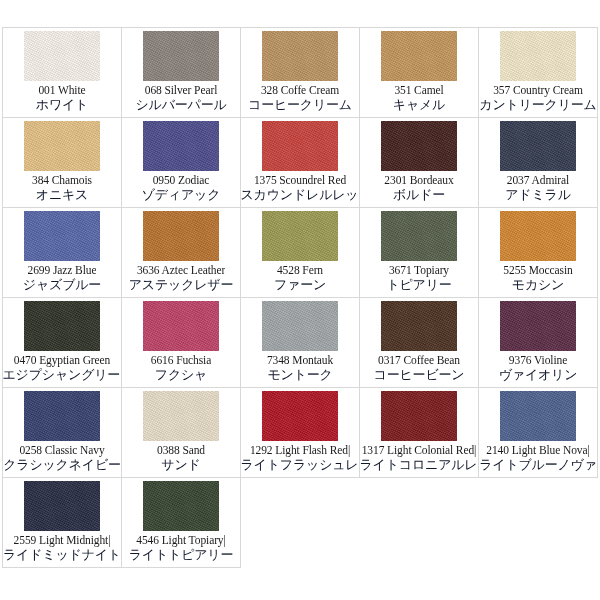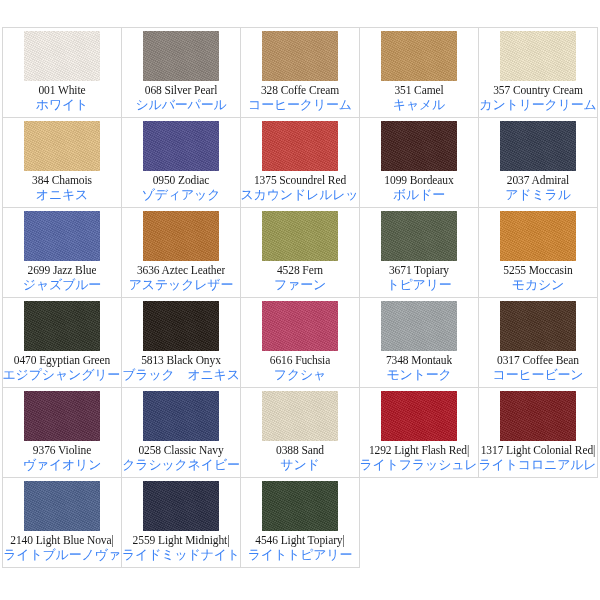--- a/index.html
+++ b/index.html
@@ -67,21 +67,21 @@
     margin-top: 2px;
     white-space: nowrap;
     letter-spacing: -0.1px;
     max-width: 119px;
     overflow: hidden;
   }
 
   .swatch-label-ja {
     font-size: 13px;
     line-height: 16px;
-    color: #3b82f6;
+    color: #0f172a;
     white-space: nowrap;
     letter-spacing: -0.2px;
     max-width: 119px;
     overflow: hidden;
     font-family: "DejaVu Sans", "Liberation Sans", sans-serif;
   }
 
   .swatch-cell.is-empty {
     border-right: none;
     border-bottom: none;
@@ -127,21 +127,21 @@
       <div class="swatch-label-en">0950 Zodiac</div>
       <div class="swatch-label-ja">ゾディアック</div>
     </div>
     <div class="swatch-cell">
       <div class="swatch-chip" style="background-color: rgb(200, 65, 60);"></div>
       <div class="swatch-label-en">1375 Scoundrel Red</div>
       <div class="swatch-label-ja">スカウンドレルレッド</div>
     </div>
     <div class="swatch-cell">
       <div class="swatch-chip" style="background-color: rgb(68, 33, 30);"></div>
-      <div class="swatch-label-en">1099 Bordeaux</div>
+      <div class="swatch-label-en">2301 Bordeaux</div>
       <div class="swatch-label-ja">ボルドー</div>
     </div>
     <div class="swatch-cell">
       <div class="swatch-chip" style="background-color: rgb(52, 59, 79);"></div>
       <div class="swatch-label-en">2037 Admiral</div>
       <div class="swatch-label-ja">アドミラル</div>
     </div>
     <div class="swatch-cell">
       <div class="swatch-chip" style="background-color: rgb(85, 102, 168);"></div>
       <div class="swatch-label-en">2699 Jazz Blue</div>
@@ -166,25 +166,20 @@
       <div class="swatch-chip" style="background-color: rgb(209, 133, 47);"></div>
       <div class="swatch-label-en">5255 Moccasin</div>
       <div class="swatch-label-ja">モカシン</div>
     </div>
     <div class="swatch-cell">
       <div class="swatch-chip" style="background-color: rgb(46, 50, 38);"></div>
       <div class="swatch-label-en">0470 Egyptian Green</div>
       <div class="swatch-label-ja">エジプシャングリーン</div>
     </div>
     <div class="swatch-cell">
-      <div class="swatch-chip" style="background-color: rgb(36, 28, 22);"></div>
-      <div class="swatch-label-en">5813 Black Onyx</div>
-      <div class="swatch-label-ja">ブラック　オニキス</div>
-    </div>
-    <div class="swatch-cell">
       <div class="swatch-chip" style="background-color: rgb(189, 65, 102);"></div>
       <div class="swatch-label-en">6616 Fuchsia</div>
       <div class="swatch-label-ja">フクシャ</div>
     </div>
     <div class="swatch-cell">
       <div class="swatch-chip" style="background-color: rgb(160, 165, 168);"></div>
       <div class="swatch-label-en">7348 Montauk</div>
       <div class="swatch-label-ja">モントーク</div>
     </div>
     <div class="swatch-cell">

